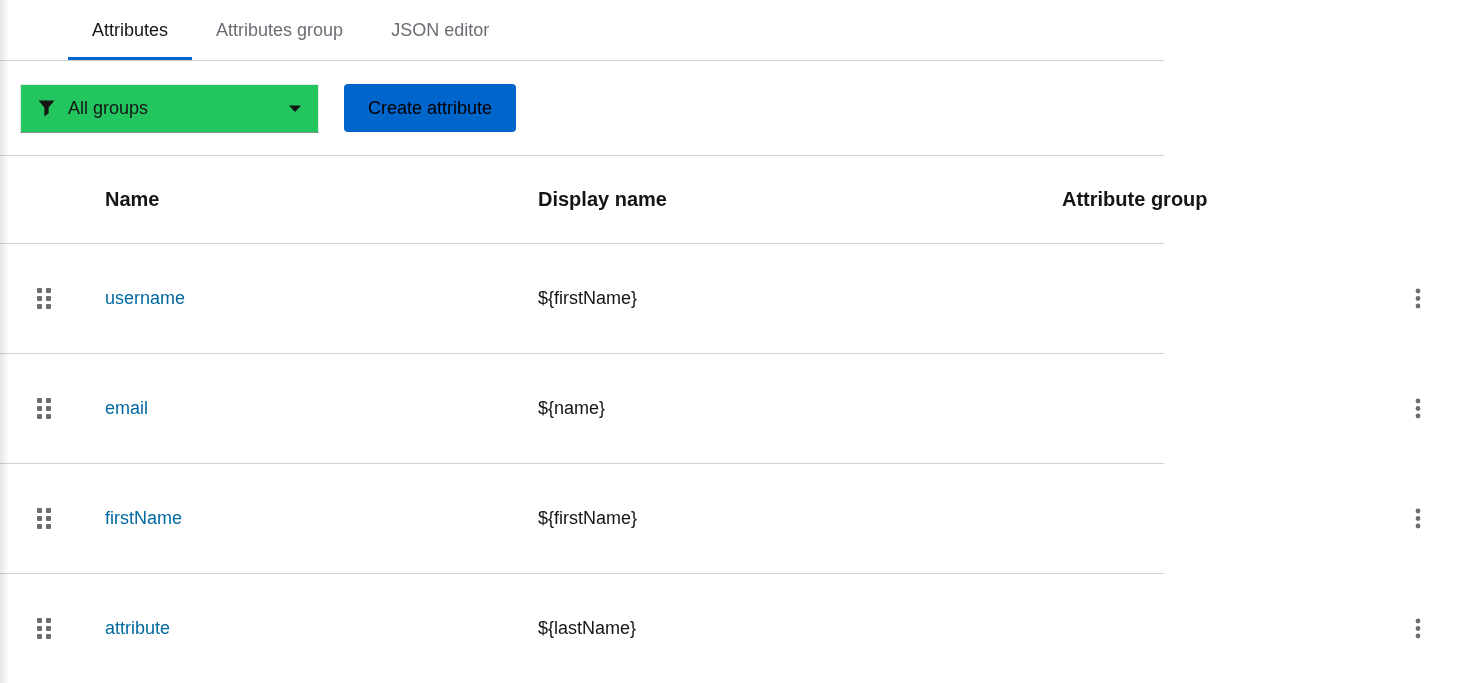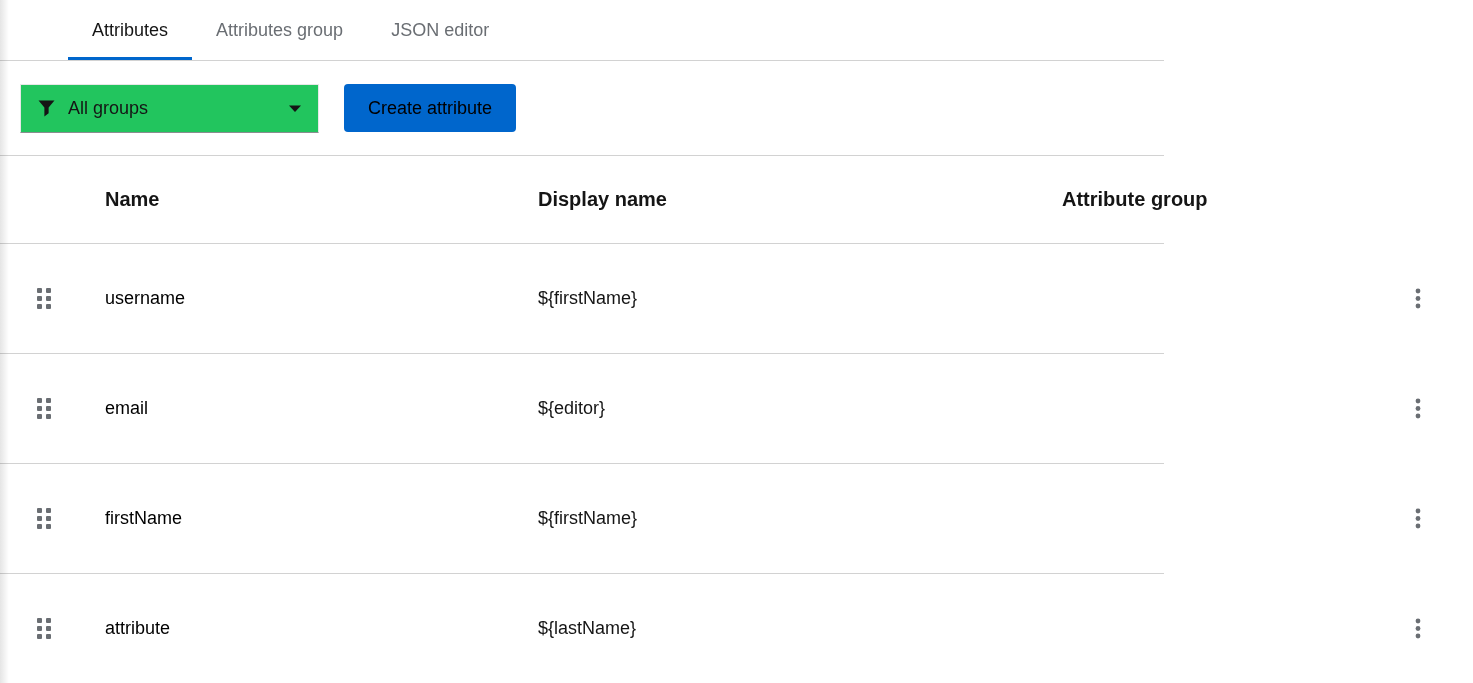--- a/index.html
+++ b/index.html
@@ -84,21 +84,21 @@
     font-size: 20px;
     color: #151515;
   }
   .trow {
     height: 110px;
     border-bottom: 1px solid #d2d2d2;
     font-size: 18px;
   }
   .drag-cell { display: flex; padding-left: 37px; }
   .drag-handle { cursor: grab; display: inline-flex; }
-  .name-link { color: #000000; text-decoration: none; cursor: pointer; }
+  .name-link { color: #0369a1; text-decoration: none; cursor: pointer; }
   .display-cell { color: #151515; }
   .kebab-cell { display: flex; justify-content: center; }
   .kebab-btn {
     background: none; border: none; cursor: pointer;
     padding: 6px 10px; display: inline-flex;
   }
 </style>
 </head>
 <body>
 
@@ -176,21 +176,21 @@
               <rect x="9" y="0" width="5" height="5" rx="1"></rect>
             <rect x="0" y="8" width="5" height="5" rx="1"></rect>
               <rect x="9" y="8" width="5" height="5" rx="1"></rect>
             <rect x="0" y="16" width="5" height="5" rx="1"></rect>
               <rect x="9" y="16" width="5" height="5" rx="1"></rect>
           </g>
         </svg>
       </span>
     </div>
     <div><a class="name-link">email</a></div>
-    <div class="display-cell">${editor}</div>
+    <div class="display-cell">${name}</div>
     <div></div>
     <div class="kebab-cell">
       <button class="kebab-btn">
         <svg width="6" height="21" viewBox="0 0 6 21" aria-hidden="true">
           <g fill="#6a6e73">
             <circle cx="3" cy="3" r="2.4"></circle>
               <circle cx="3" cy="10.5" r="2.4"></circle>
               <circle cx="3" cy="18" r="2.4"></circle>
           </g>
         </svg>

